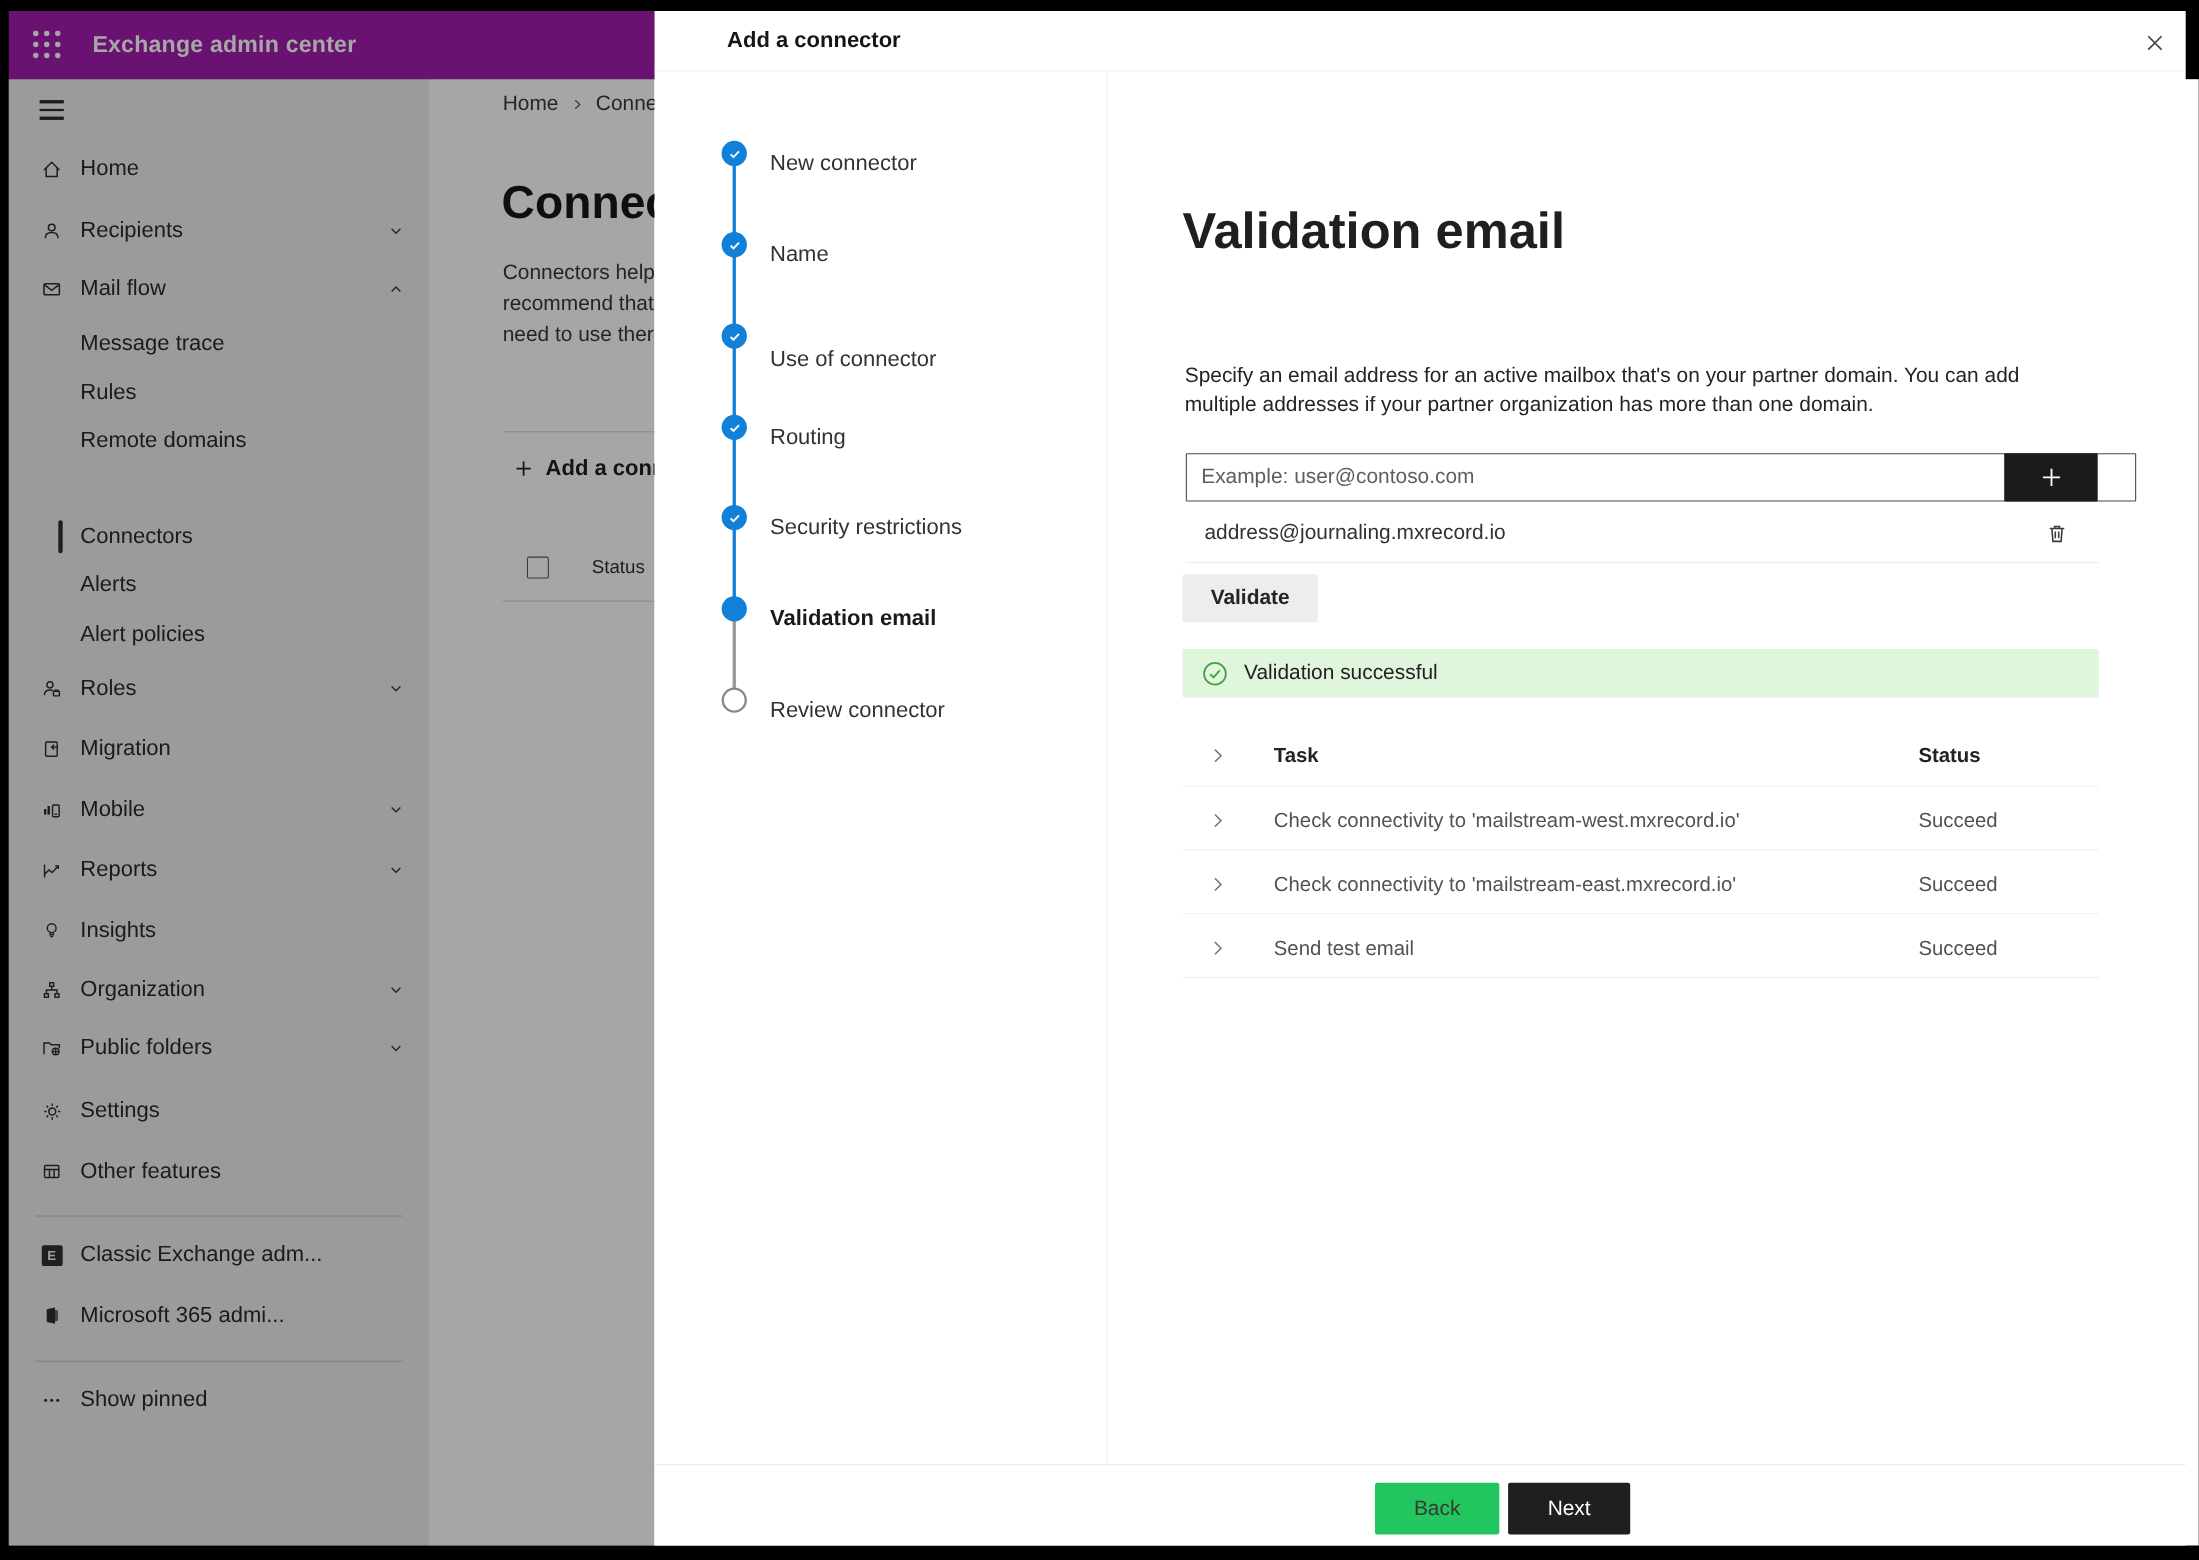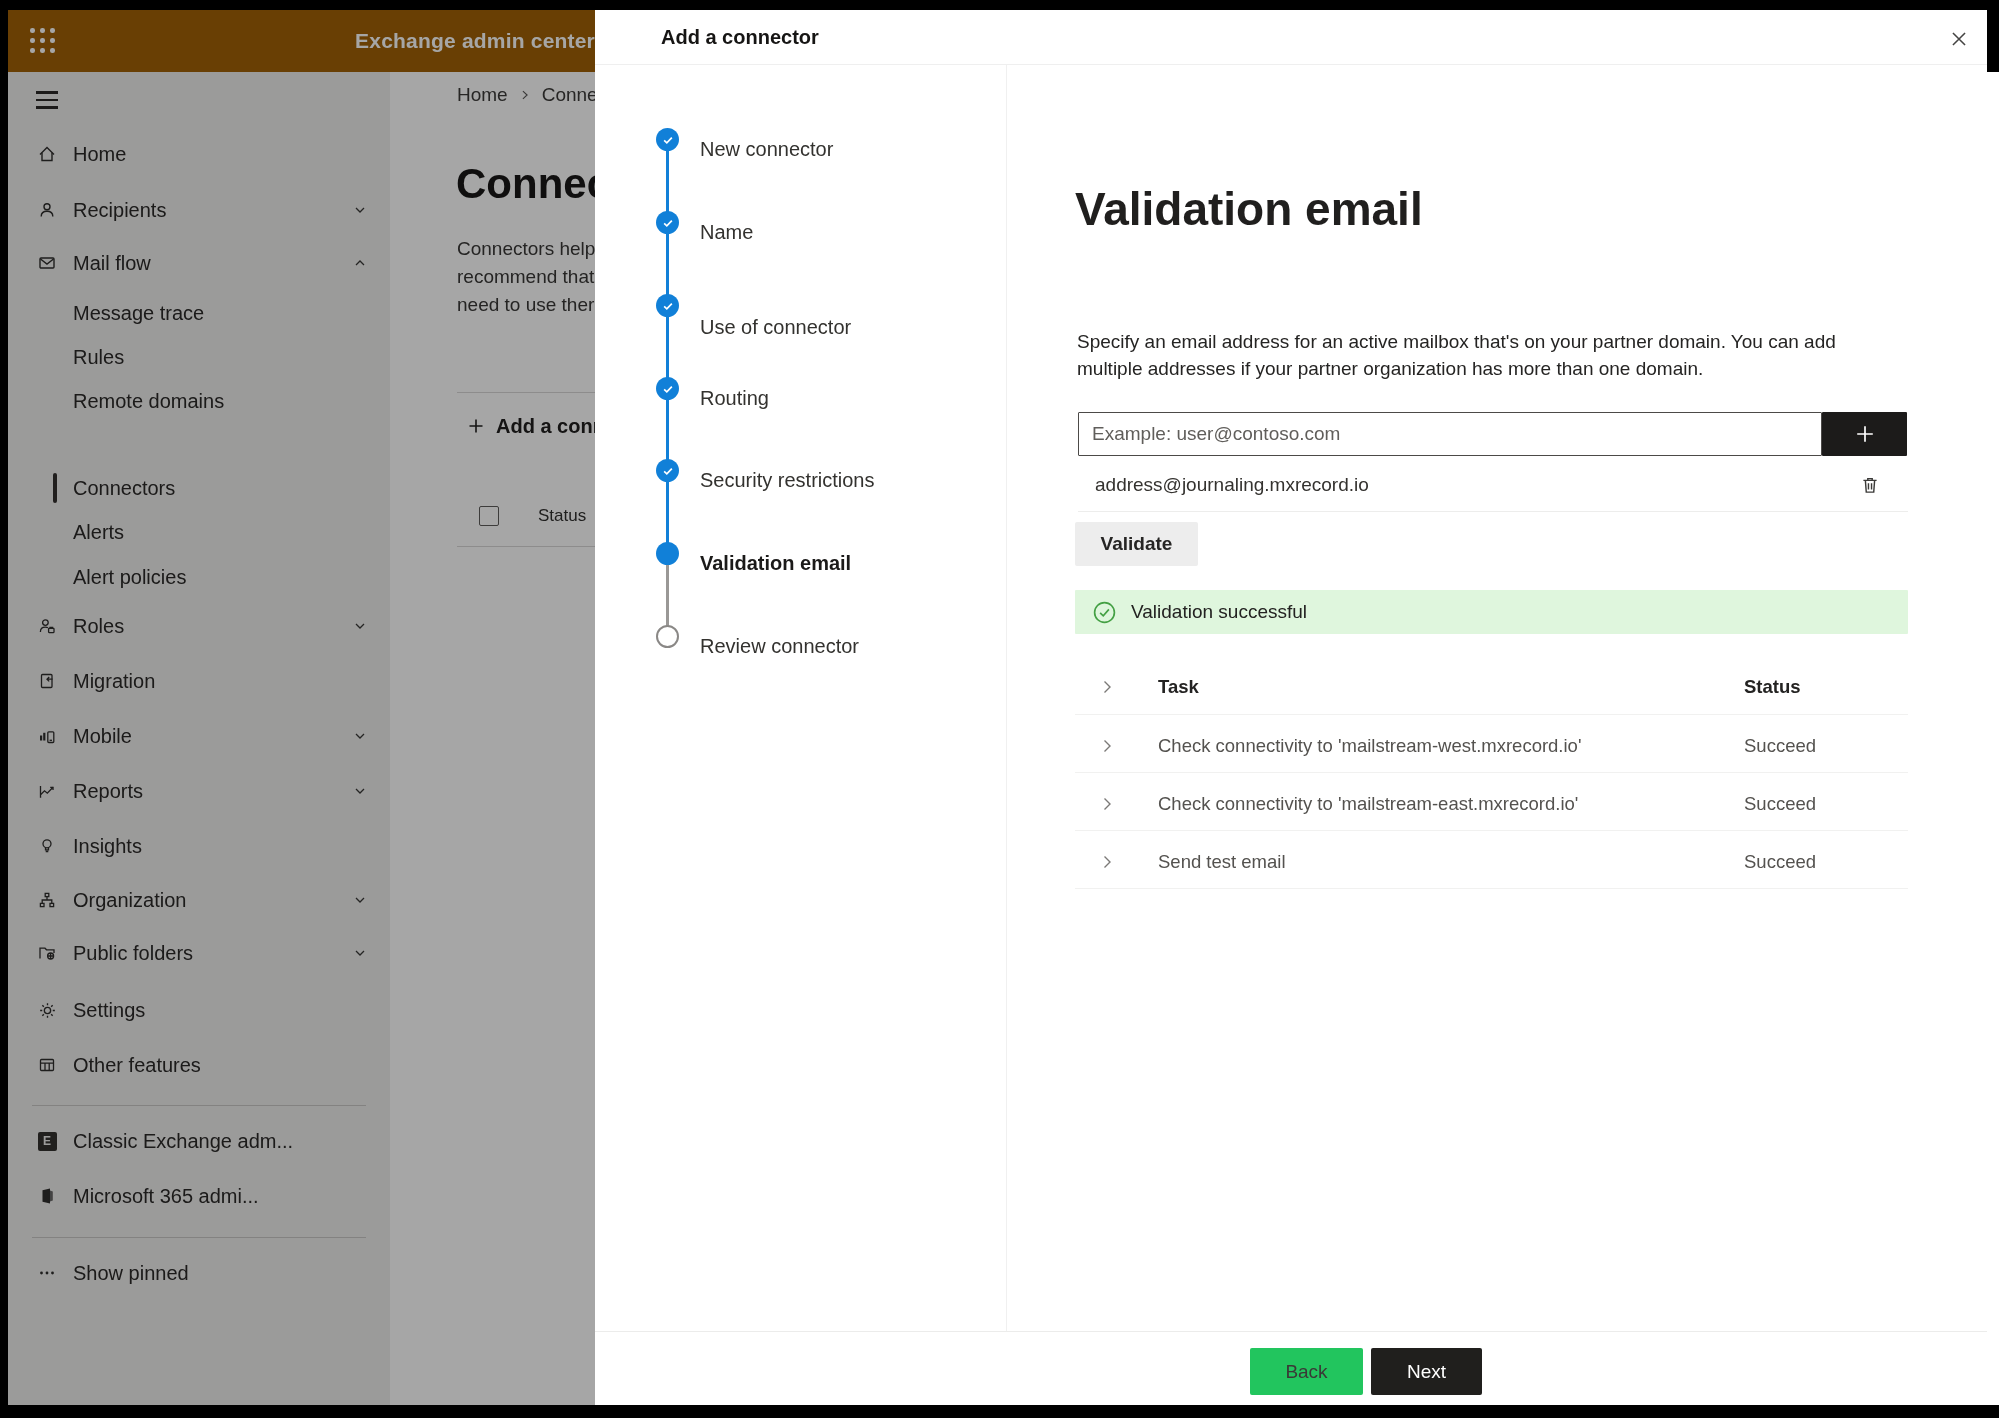--- a/index.html
+++ b/index.html
@@ -1,21 +1,21 @@
 <!DOCTYPE html>
 <html><head>
 <meta charset="utf-8">
 <style>
   * { box-sizing: border-box; margin: 0; padding: 0; }
   html,body { background:#000; }
   body { font-family:"Liberation Sans", sans-serif; }
   .screen { position:relative; width:1999px; height:1418px; background:#000; overflow:hidden; }
 
   
-  .topbar { position:absolute; left:8px; top:10px; width:587px; height:62px; background:#a16207; display:flex; align-items:center;justify-content:space-between; }
+  .topbar { position:absolute; left:8px; top:10px; width:587px; height:62px; background:#a21caf; display:flex; align-items:center; }
   .waffle { width:26px; height:26px; margin-left:22px; display:grid; grid-template-columns:repeat(3,1fr); gap:4px; cursor:pointer; }
   .waffle i { width:4.5px; height:4.5px; border-radius:50%; background:#fff; }
   .topbar-title { color:#fff; font-size:21px; font-weight:600; margin-left:28px; letter-spacing:.2px; }
 
   
   .sidebar { position:absolute; left:8px; top:72px; width:382px; height:1333px; background:#efeeed; }
   .hamburger { position:absolute; left:20px; top:12px; width:36px; height:32px; display:flex; flex-direction:column; justify-content:center; gap:5px; cursor:pointer; }
   .hamburger i { display:block; width:22px; height:2.4px; background:#2b2a29; margin-left:8px; }
   .nav-row { position:absolute; left:0; width:100%; height:44px; cursor:pointer; }
   .nav-ic { position:absolute; left:28px; top:50%; transform:translateY(-50%); width:22px; height:22px; color:#2f2e2d; display:flex; align-items:center; justify-content:center; }
@@ -48,21 +48,21 @@
   .stepline { position:absolute; left:71px; width:3px; }
   .step-c { position:absolute; left:61px; width:23px; height:23px; border-radius:50%; display:flex; align-items:center; justify-content:center; cursor:pointer; }
   .step-c.done, .step-c.current { background:#1180d8; }
   .step-c.todo { background:#fff; border:2px solid #8a8886; }
   .step-lb { position:absolute; left:105px; transform:translateY(-50%); font-size:20px; color:#33322f; white-space:nowrap; cursor:pointer; }
   .step-lb.current { font-weight:700; color:#1b1a19; }
 
   
   .v-head { position:absolute; left:480px; top:172px; font-size:46px; font-weight:700; color:#201f1e; }
   .v-desc { position:absolute; left:482px; top:318px; width:782px; font-size:19px; line-height:27px; color:#252423; }
-  .email-in { position:absolute; left:483px; top:402px; width:744px; height:44px; border:1.5px solid #4c4a48; border-radius:1px; padding:0 13px; font-size:19px; color:#201f1e; font-family:"Liberation Sans",sans-serif; outline:none; }
+  .email-in { position:absolute; left:483px; top:402px; width:864px; height:44px; border:1.5px solid #4c4a48; border-radius:1px; padding:0 13px; font-size:19px; color:#201f1e; font-family:"Liberation Sans",sans-serif; outline:none; }
   .email-in::placeholder { color:#605e5b; }
   .plus-btn { position:absolute; left:1227px; top:402px; width:85px; height:44px; background:#1c1b1a; color:#fff; border:none; display:flex; align-items:center; justify-content:center; cursor:pointer; border-radius:1px; }
   .addr { position:absolute; left:500px; top:464px; font-size:19px; color:#34322f; }
   .trash { position:absolute; left:1260px; top:460px; width:30px; height:30px; display:flex; align-items:center; justify-content:center; color:#3b3a38; cursor:pointer; }
   .addr-div { position:absolute; left:483px; top:501px; width:830px; height:1px; background:#ededec; }
   .validate { position:absolute; left:480px; top:512px; width:123px; height:44px; background:#ededed; border:none; border-radius:2px; font-size:19px; font-weight:600; color:#262524; font-family:"Liberation Sans",sans-serif; cursor:pointer; }
   .banner { position:absolute; left:480px; top:580px; width:833px; height:44px; background:#dff6dd; border-radius:1px; display:flex; align-items:center; padding-left:17px; gap:14px; }
   .banner-txt { font-size:19px; color:#232221; }
 
   

